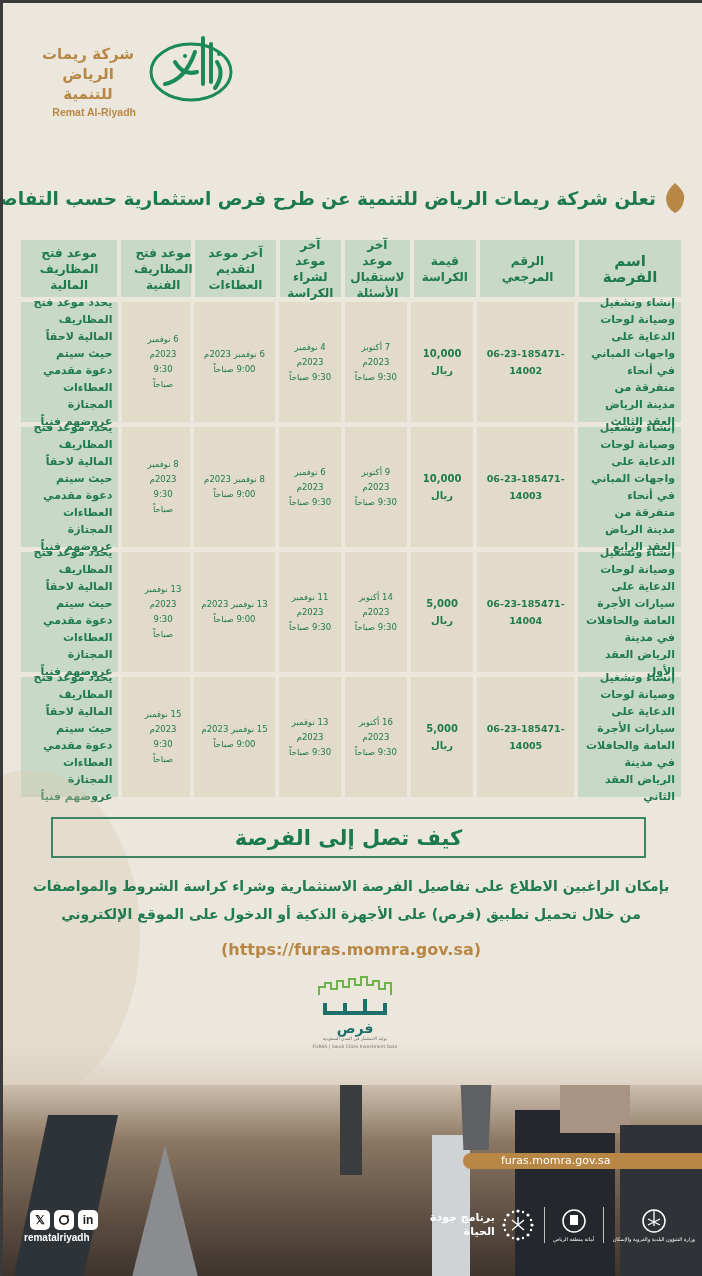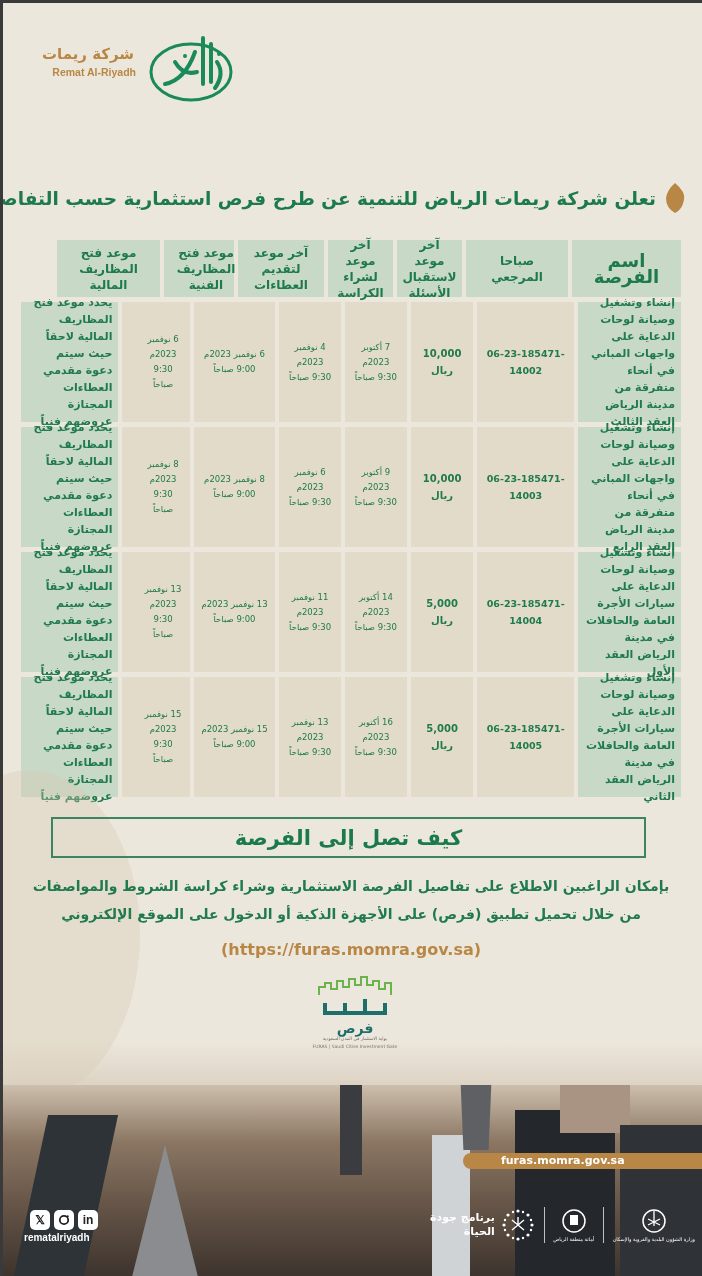--- a/index.html
+++ b/index.html
@@ -22,21 +22,21 @@
   
   .title-row { position: absolute; top: 182px; right: 16px; display: flex; align-items: center; gap: 8px; direction: rtl; }
   .title-bullet { width: 22px; height: 32px; }
   .title-text { font-size: 18.5px; font-weight: bold; color: #1c7a4d; white-space: nowrap; }
 
   
   .table { position: absolute; top: 240px; left: 21px; width: 660px; direction: rtl; }
   .trow { display: flex; gap: 4px; margin-bottom: 5px; }
   .cell { display: flex; align-items: center; justify-content: center; text-align: center; font-size: 9px; line-height: 17px; color: #1f7a4e; padding: 4px 6px; }
   .hcell { background: #c9d9c8; font-weight: bold; font-size: 12px; line-height: 16px; color: #1d7a4a; height: 57px; }
-  .hcell.big { font-size: 18px; }
+  .hcell.big { font-size: 15px; }
   .dcell { background: #e2dbc9; height: 120px; }
   .gcell { background: #c9d9c8; height: 120px; font-weight: bold; font-size: 11px; line-height: 17px; text-align: right; justify-content: flex-start; }
   .c1 { width: 109px; } .c2 { width: 102px; } .c3 { width: 66px; } .c4 { width: 65px; }
   .c5 { width: 65px; } .c6 { width: 86px; } .c7 { width: 70px; padding-left: 20px; } .c8 { width: 103px; }
   .dcell .date { display: block; font-size: 8.5px; line-height: 15px; }
   .ref { font-size: 9.5px; font-weight: bold; direction: ltr; }
   .price { font-size: 10px; font-weight: bold; }
 
   
   .howto-box { position: absolute; top: 817px; left: 51px; width: 595px; height: 41px; border: 2px solid #3d8462; display: flex; align-items: center; justify-content: center; }
@@ -44,60 +44,62 @@
   .howto-desc { position: absolute; top: 872px; left: 20px; width: 662px; text-align: center; direction: rtl; font-size: 14px; line-height: 28px; color: #1f7a4e; font-weight: bold; }
   .howto-url { position: absolute; top: 940px; left: 0; width: 702px; text-align: center; font-size: 16px; color: #b98745; font-weight: bold; }
 
   .furas-logo { position: absolute; top: 975px; left: 300px; width: 110px; height: 85px; text-align: center; }
   .furas-small { font-size: 4.5px; color: #6b6b6b; line-height: 8px; }
 
   
   .city { position: absolute; top: 1085px; left: 0; width: 702px; height: 191px; background: linear-gradient(180deg, #cdbfad 0%, #8a7662 30%, #5e4e42 70%, #3d342e 100%); overflow: hidden; }
   .sky-fade { position: absolute; top: 1040px; left: 0; width: 702px; height: 60px; background: linear-gradient(180deg, rgba(236,231,220,0) 0%, #d8cdbd 100%); }
   .bldg { position: absolute; background: #3b3d42; }
-  .url-bar { position: absolute; top: 1153px; left: 463px; width: 239px; height: 16px; background: #b98745; border-radius: 8px 0 0 8px; color: #fff; font-weight: bold; font-size: 11px; line-height: 16px; padding-left: 38px; }
+  .url-bar { position: absolute; top: 1153px; left: 463px; width: 239px; height: 16px; background: #b98745; border-radius: 8px 0 0 8px; color: #fff; font-weight: normal; font-size: 11px; line-height: 16px; padding-left: 38px; }
   .gov-logos { position: absolute; top: 1195px; left: 430px; width: 265px; height: 60px; display: flex; direction: rtl; align-items: center; justify-content: space-between; color: #fff; }
   .gov-logo { display: flex; flex-direction: column; align-items: center; font-size: 5px; gap: 2px; }
   .gov-sep { width: 1px; height: 36px; background: rgba(255,255,255,0.7); }
   .qol { display: flex; align-items: center; gap: 6px; direction: rtl; }
   .qol-text { font-size: 11px; font-weight: bold; line-height: 14px; text-align: right; }
   .social { position: absolute; top: 1210px; left: 30px; display: flex; gap: 4px; }
   .soc-ico { width: 20px; height: 20px; background: #fff; border-radius: 5px; color: #222; font-size: 12px; font-weight: bold; display: flex; align-items: center; justify-content: center; font-family: "Liberation Sans", sans-serif; }
   .social-handle { position: absolute; top: 1232px; left: 24px; color: #fff; font-size: 10px; font-family: "Liberation Sans", sans-serif; font-weight: bold; }
   .beige-arc { position: absolute; top: 770px; left: -80px; width: 220px; height: 330px; border-radius: 50%; background: rgba(215,200,175,0.35); }
 </style>
 </head>
 <body>
 
 <div class="frame"></div>
 
 <div class="header">
   <div class="logo-text">
     <div class="ar1">شركة ريمات</div>
+    <div class="ar2">الرياض للتنمية</div>
     <div class="en">Remat Al-Riyadh</div>
   </div>
   <svg class="logo-emblem" viewBox="0 0 90 72">
     <ellipse cx="46" cy="40" rx="40" ry="28" fill="none" stroke="#1a8a5a" stroke-width="3"></ellipse>
     <path d="M58 6 L58 52 M66 12 L66 50 M50 20 Q40 48 20 52 M30 30 Q38 44 52 40 M72 30 Q80 42 70 56" stroke="#1a8a5a" stroke-width="4" fill="none" stroke-linecap="round"></path>
     <circle cx="40" cy="24" r="2" fill="#1a8a5a"></circle>
       <circle cx="74" cy="22" r="2" fill="#1a8a5a"></circle>
   </svg>
 </div>
 
 <div class="title-row">
   <svg class="title-bullet" viewBox="0 0 22 32">
     <path d="M11 1 Q22 10 20 18 Q18 28 11 31 Q2 26 2 16 Q3 8 11 1 Z" fill="#b98745"></path>
   </svg>
   <div class="title-text">تعلن شركة ريمات الرياض للتنمية عن طرح فرص استثمارية حسب التفاصيل التالية:</div>
 </div>
 
 <div class="table">
   <div class="trow">
     <div class="cell hcell big c1">اسم الفرصة</div>
-    <div class="cell hcell c2">صباحا المرجعي</div>
+    <div class="cell hcell c2">الرقم المرجعي</div>
+    <div class="cell hcell c3">قيمة الكراسة</div>
     <div class="cell hcell c4">آخر موعد لاستقبال الأسئلة</div>
     <div class="cell hcell c5">آخر موعد لشراء الكراسة</div>
     <div class="cell hcell c6">آخر موعد لتقديم العطاءات</div>
     <div class="cell hcell c7">موعد فتح المظاريف الفنية</div>
     <div class="cell hcell c8">موعد فتح المظاريف المالية</div>
   </div>
 
   <div class="trow">
     <div class="cell gcell c1">إنشاء وتشغيل وصيانة لوحات الدعاية على واجهات المباني في أنحاء متفرقة من مدينة الرياض العقد الثالث</div>
     <div class="cell dcell c2">

